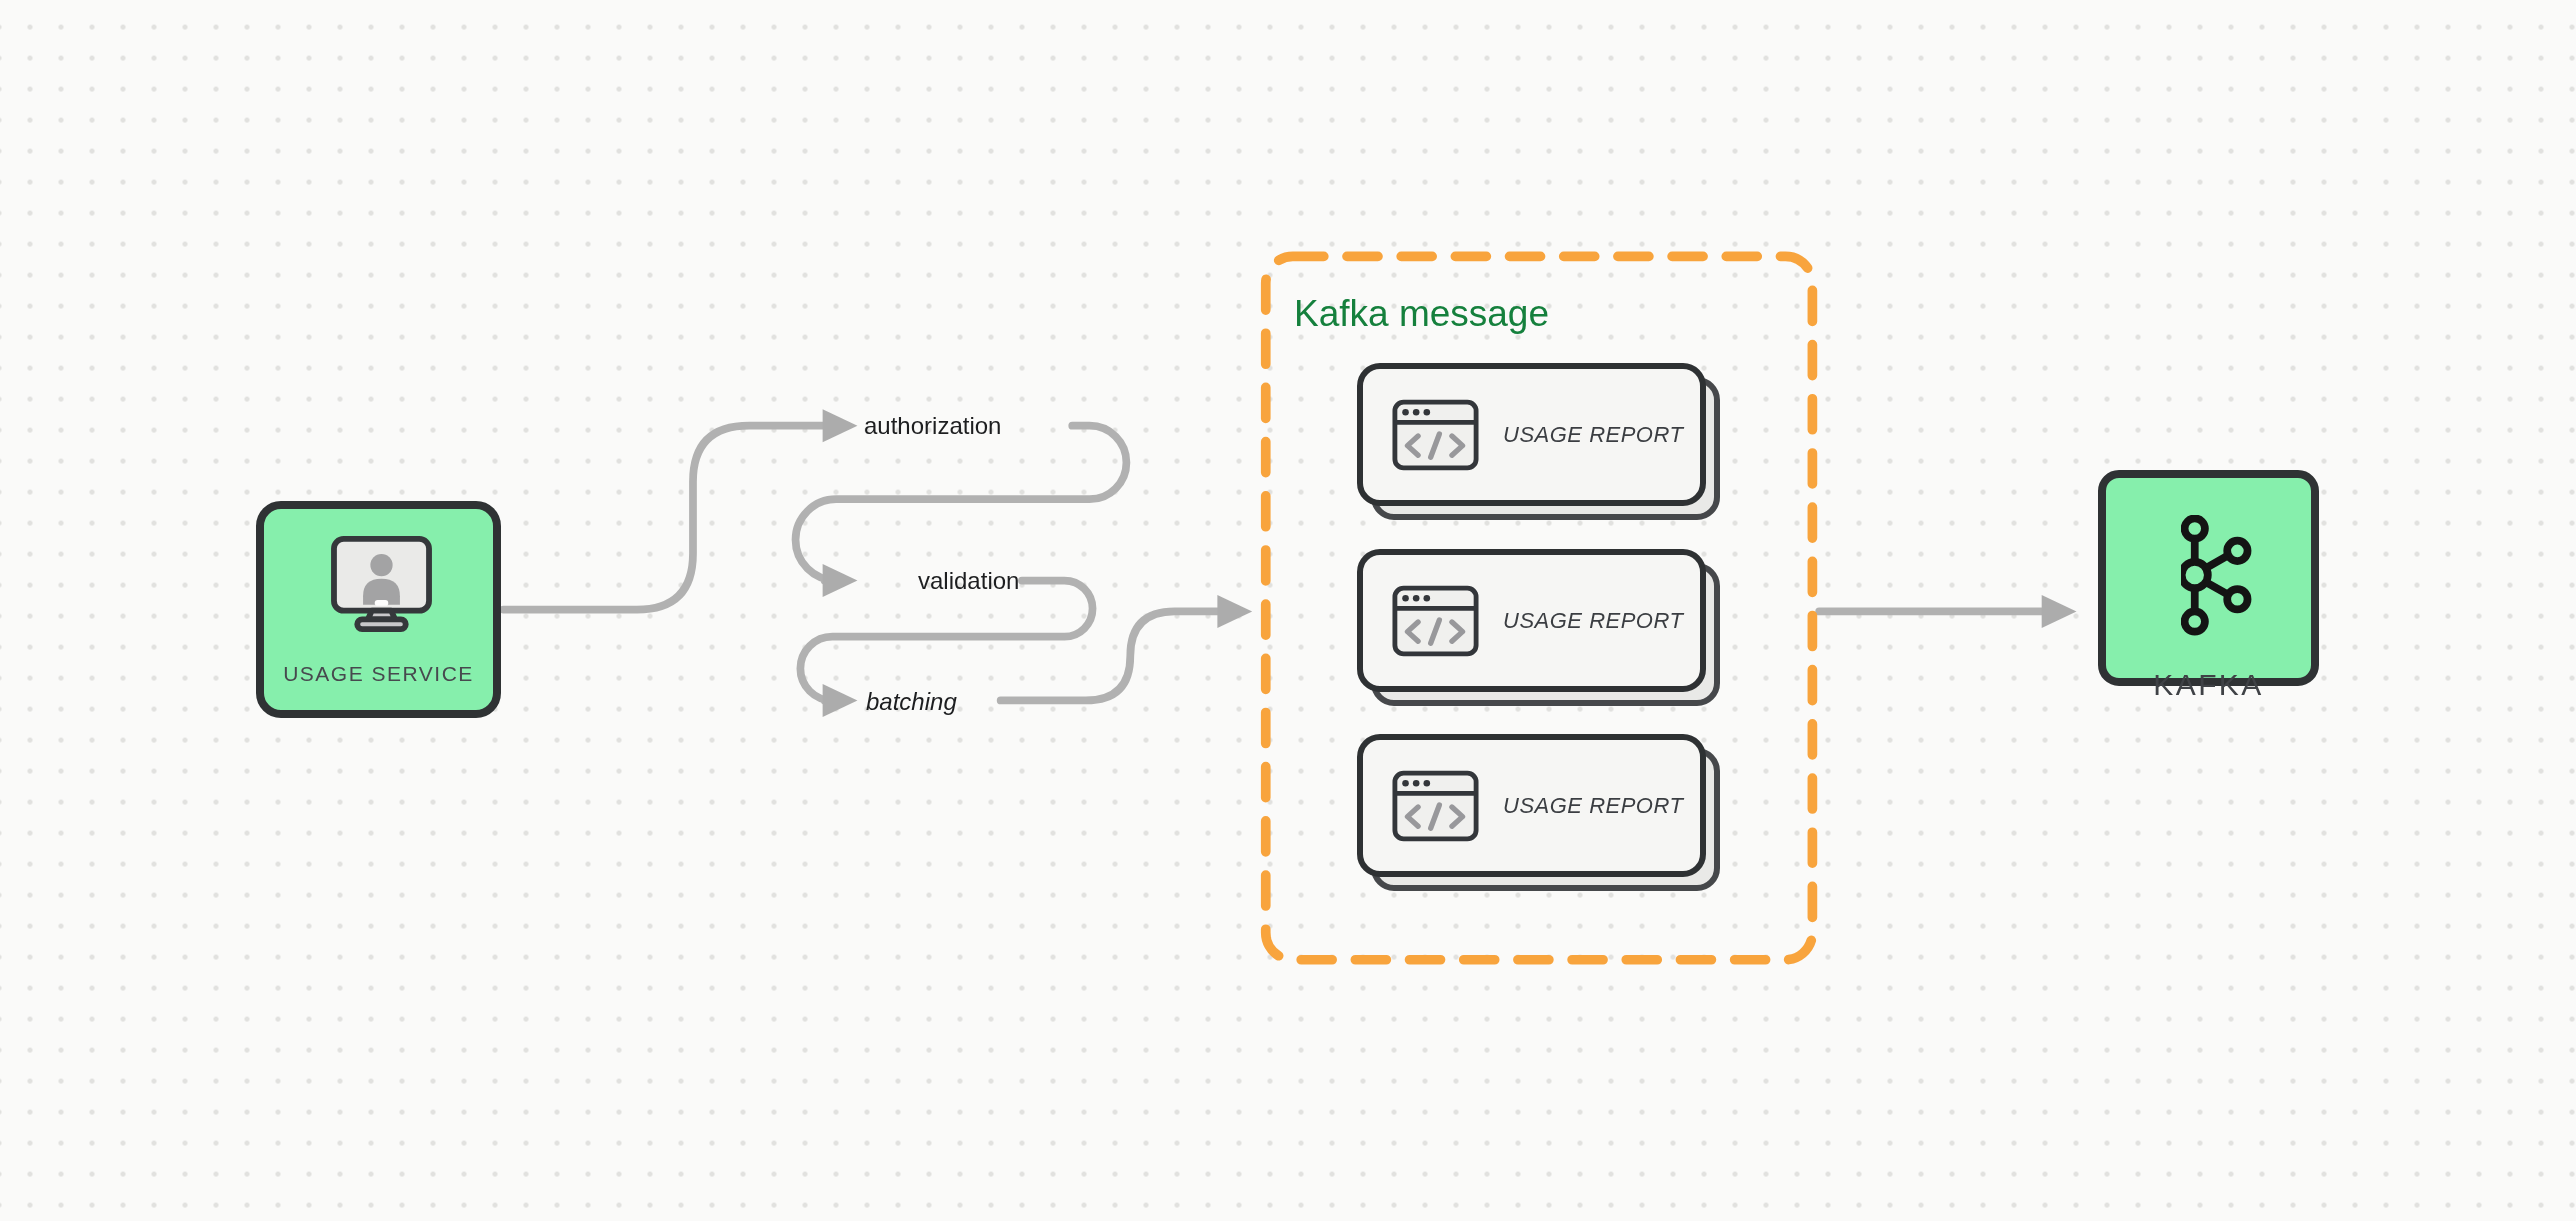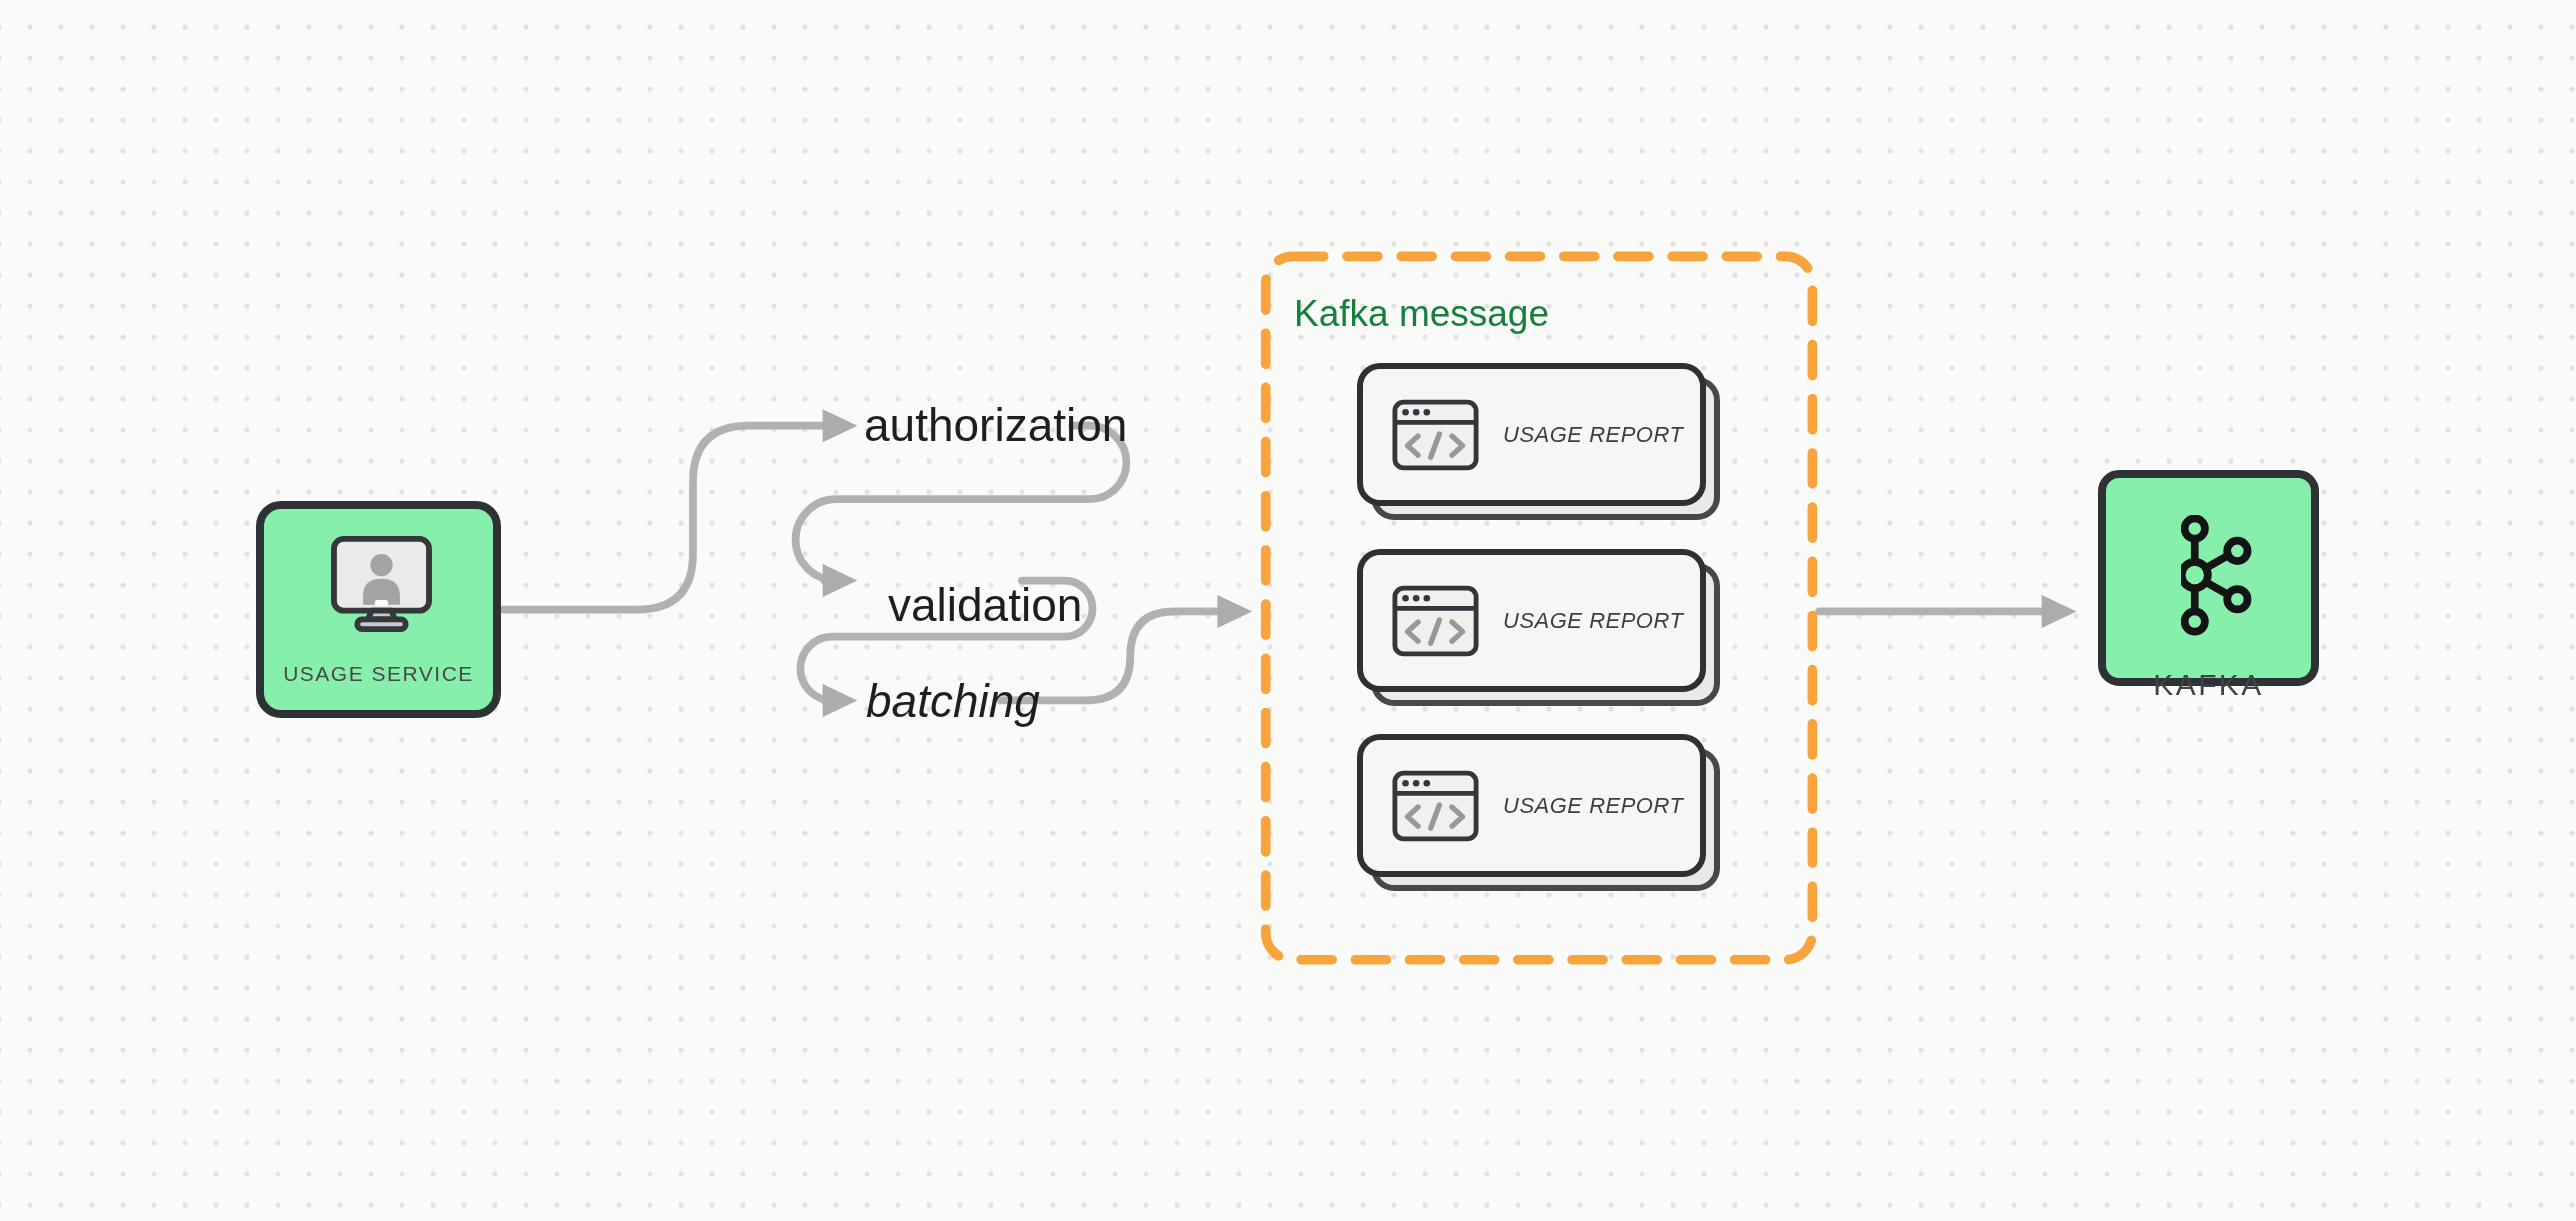--- a/index.html
+++ b/index.html
@@ -16,21 +16,21 @@
   .node-box{
     position:absolute;background:#86efac;border:8.7px solid #2f3234;border-radius:25px;
     box-sizing:border-box;
   }
   .node-label{
     position:absolute;left:0;right:0;text-align:center;
     color:#47494e;letter-spacing:1.5px;font-weight:500;
   }
   
   .flow-label{
-    position:absolute;color:#1d1e20;font-size:46px;font-weight:500;
+    position:absolute;color:#1d1e20;font-size:24px;font-weight:500;
     line-height:43px;white-space:nowrap;
   }
   
   .group-title{
     position:absolute;left:1294px;top:293px;font-size:37px;font-weight:500;color:#15803d;
     white-space:nowrap;
   }
   
   .card{position:absolute;width:363px;height:157px;}
   .card .shadow{
@@ -78,21 +78,21 @@
     <circle cx="52" cy="30" r="11.5" fill="#a3a3a4"></circle>
     <path d="M 33 62 Q 33 44 52 44 Q 71 44 71 62 L 71 71 L 33 71 Z" fill="#a3a3a4"></path>
     <rect x="45" y="66" width="14" height="6" rx="3" fill="#fdfdfd"></rect>
     <path d="M 42 77 L 62 77 L 66 86 L 38 86 Z" fill="#c8c8ca" stroke="#35383b" stroke-width="6" stroke-linejoin="round"></path>
     <rect x="27" y="86" width="50" height="10" rx="5" fill="#c8c8ca" stroke="#35383b" stroke-width="6"></rect>
   </svg>
   <div class="node-label" style="top:153px;font-size:21px;">USAGE SERVICE</div>
 </div>
 
 <span class="flow-label" style="left:864px;top:404px;">authorization</span>
-<span class="flow-label" style="left:888px;top:559px;margin-top:25px;">validation</span>
+<span class="flow-label" style="left:918px;top:559px;">validation</span>
 <span class="flow-label" style="left:866px;top:680px;font-style:italic;">batching</span>
 
 <div class="group-title">Kafka message</div>
 
 <div class="card" style="left:1357px;top:363px;">
   <div class="shadow"></div>
   <div class="face"></div>
   <svg class="browser-icon" width="87" height="72" viewBox="0 0 90 74">
     <rect x="3" y="3" width="84" height="68" rx="9" fill="#f0f0ee" stroke="#33363a" stroke-width="5"></rect>
     <line x1="3" y1="24" x2="87" y2="24" stroke="#33363a" stroke-width="5"></line>

